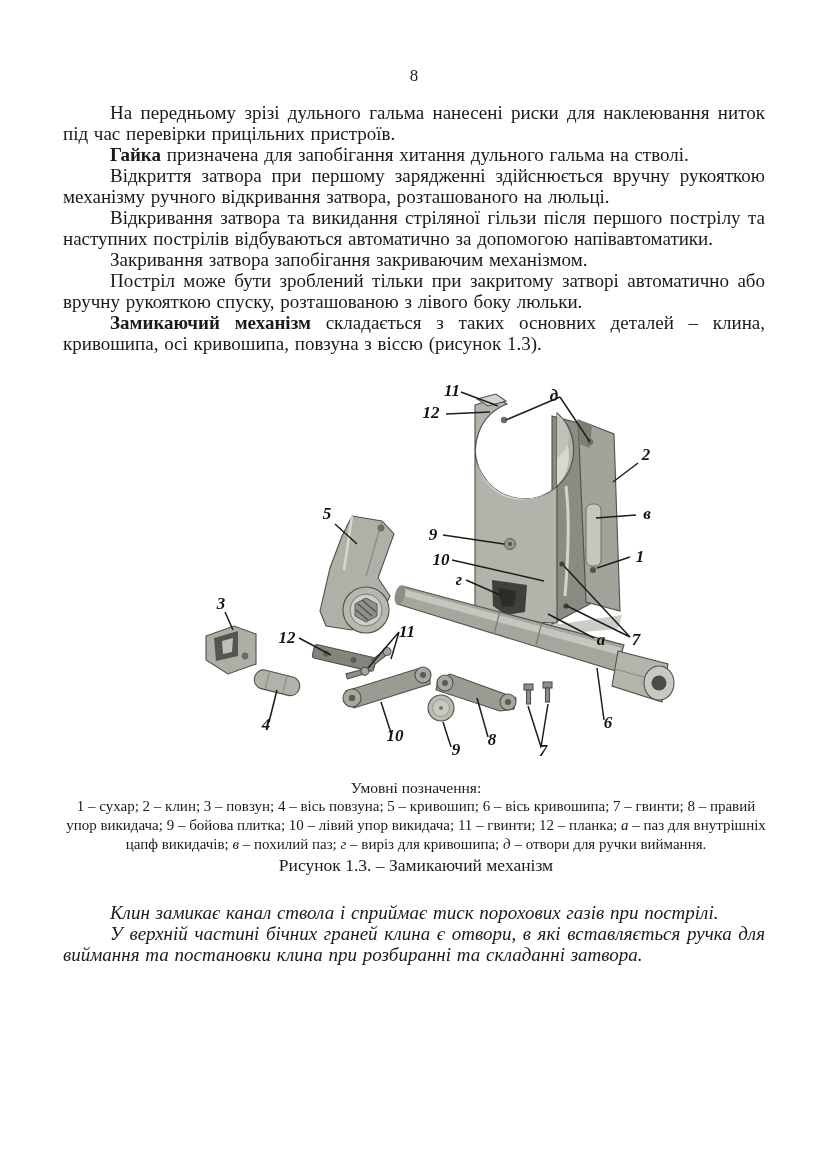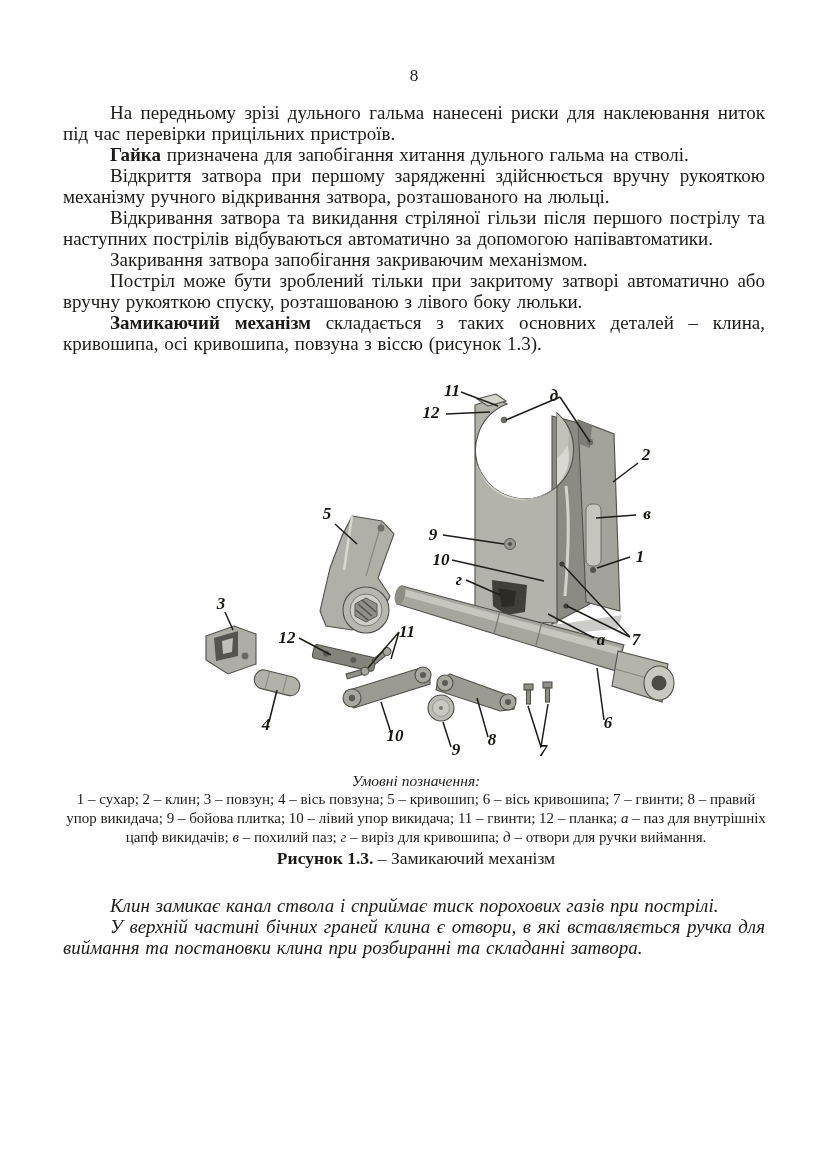--- a/index.html
+++ b/index.html
@@ -11,40 +11,40 @@
   .content{padding:66px 63px 0 63px;}
   .pagenum{
     text-align:center;font-size:17px;line-height:20px;margin:0 0 16px 0;
   }
   .para{
     margin:0;font-size:19px;line-height:21px;
     text-align:justify;text-indent:47px;
     word-spacing:1px;
   }
   .para b{font-weight:bold;}
-  .figure-block{position:relative;height:398px;margin:14px -63px 5px -63px;}
+  .figure-block{position:relative;height:398px;margin:14px -63px 12px -63px;}
   .figure-block svg{display:block;}
   svg .lbl text{
     font-family:"Liberation Serif","DejaVu Serif",serif;
     font-style:italic;font-weight:bold;font-size:17px;
     fill:#15140f;text-anchor:middle;
   }
   svg .leader{stroke:#1e1d19;stroke-width:1.5;fill:none;}
   svg .part{stroke:#514f49;stroke-width:1.1;}
   .legend{
     width:706px;margin:2px auto 0 auto;text-align:center;
     font-size:15px;line-height:19px;
   }
-  .legend-title{font-style:italic;margin:0 0 2px 0;font-size:15.5px;}
+  .legend-title{margin:0 0 2px 0;font-size:15.5px;}
   .legend p{margin:0;}
   .legend i{font-style:italic;}
   .caption{
     text-align:center;font-size:17.5px;line-height:22px;margin-top:2px;
   }
-  .caption b{font-weight:bold;}
+  .caption b{font-weight:normal;}
   .after-block{margin-top:26px;font-style:italic;}
 </style>
 </head>
 <body>
 
 <div class="page">
   <div class="content">
 
     <p class="pagenum">8</p>
 

